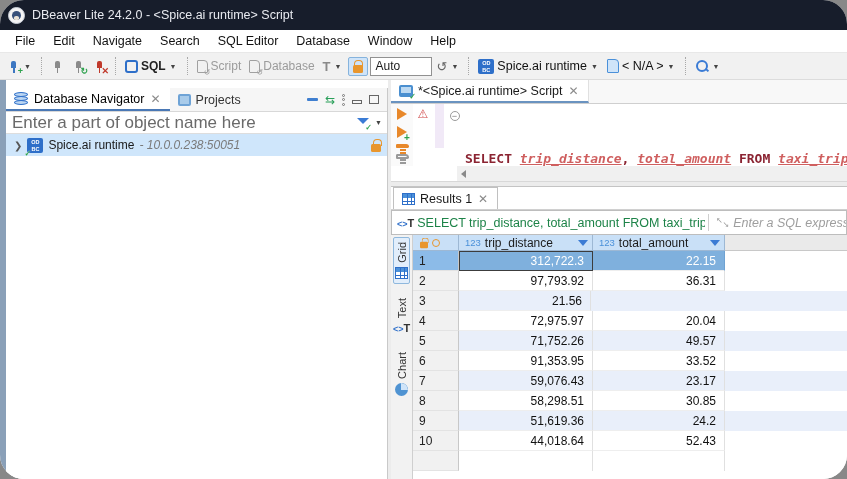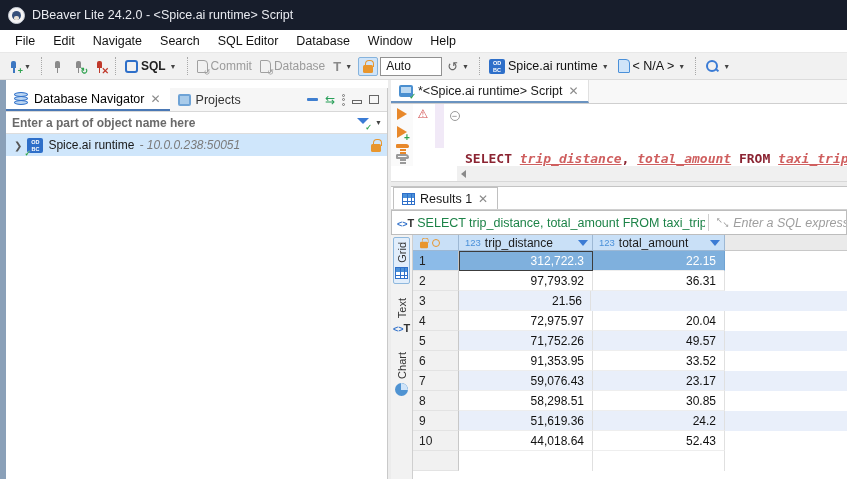--- a/index.html
+++ b/index.html
@@ -1,20 +1,20 @@
 <!DOCTYPE html>
 <html><head>
 <meta charset="utf-8">
 <style>
   * { margin:0; padding:0; box-sizing:border-box; }
   html,body { background:#888; }
   .window {
     width:847px; height:479px; position:relative; overflow:hidden;
     font-family:"Liberation Sans", sans-serif; font-size:12px; color:#1a1a1a;
-    background:#fff; margin:0 auto;
+    background:#fff; margin:0 auto;border-radius:24px;
   }
   
   .titlebar { height:30px; background:#171d2b; display:flex; align-items:center; padding-left:8px; gap:7px; }
   .titlebar .app-ico { width:17px; height:17px; border-radius:50%; background:#f4f4f4; position:relative; flex:0 0 auto; border:1px solid #c9ced8; }
   .titlebar .app-ico::before { content:""; position:absolute; left:3px; top:3px; width:9px; height:9px; border-radius:50%; background:#37507a; }
   .titlebar .app-ico::after { content:""; position:absolute; left:5px; top:8px; width:5px; height:4px; border-radius:40%; background:#e9e2d6; }
   .titlebar .title-text { color:#e8eaf0; font-size:12.5px; }
   
   .menubar { height:23px; background:#ffffff; display:flex; align-items:center; padding-left:6px; border-bottom:1px solid #e8e8e8; }
   .menu-item { padding:3px 9px; font-size:12.5px; color:#111; cursor:default; }
@@ -65,21 +65,21 @@
   .ctl-dots i { width:3px; height:3px; border:1px solid #777; border-radius:50%; display:block; }
   .ctl-box { width:10px; height:9px; border:1px solid #666; }
   .ctl-minbox { width:10px; height:4px; border:1px solid #666; margin-top:4px; }
   
   .db-ico { display:inline-block; position:relative; width:15px; height:14px; }
   .db-ico i { position:absolute; left:0; width:14px; height:5px; border:1.3px solid #2e6fc9; border-radius:50%; background:#bcd6f2; }
   .db-ico i:nth-child(1){top:0;} .db-ico i:nth-child(2){top:4px;} .db-ico i:nth-child(3){top:8px;}
   .folder-ico { width:13px; height:12px; background:#6ea3d6; border-radius:2px; position:relative; display:inline-block; }
   .folder-ico::before { content:""; position:absolute; left:2px; top:2px; right:2px; bottom:2px; background:#a8cbea; }
   .filter-row { height:22px; border-bottom:1px solid #ddd; display:flex; align-items:center; padding:0 4px 0 6px; }
-  .filter-input { flex:1; border:none; outline:none; font-size:12px; font-family:"Liberation Sans",sans-serif; color:#333;font-weight:bold; }
+  .filter-input { flex:1; border:none; outline:none; font-size:17px; font-family:"Liberation Sans",sans-serif; color:#333; }
   .filter-input::placeholder { color:#6a6a6a; opacity:1; }
   .funnel { width:13px; height:12px; position:relative; display:inline-block; }
   .funnel::before { content:""; position:absolute; top:1px; left:0; border-left:6px solid transparent; border-right:6px solid transparent; border-top:6px solid #3a7bd5; }
   .funnel::after { content:"✓"; position:absolute; right:-2px; bottom:-3px; color:#2ea24e; font-size:8px; font-weight:bold; }
   .tree-item { height:22px; background:#cfe6fb; display:flex; align-items:center; gap:5px; padding:0 6px 0 8px; }
   .chev { color:#555; font-size:10px; }
   .odbc-check::after { content:"✓"; position:absolute; left:-3px; bottom:-4px; color:#2ea24e; font-size:8px; font-weight:bold; text-shadow:0 0 1px #fff; }
   .conn-host { font-style:italic; color:#7a7a7a; font-size:12px; }
   .tree-lock { margin-left:auto; }
   .tree-rest { flex:1; background:#fff; }
@@ -205,21 +205,21 @@
     </span>
     <span class="tsep"></span>
     <span class="tbtn">
       <span class="sql-ico"></span>
       <span class="sql-label">SQL</span>
       <span class="drop">▼</span>
     </span>
     <span class="tsep"></span>
     <span class="tbtn">
       <span class="doc-ico"></span>
-      <span class="dis">Commit</span>
+      <span class="dis">Script</span>
     </span>
     <span class="tbtn">
       <span class="doc-ico"></span>
       <span class="dis">Database</span>
     </span>
     <span class="tbtn">
       <span class="t-ico">T</span>
       <span class="drop">▼</span>
     </span>
     <span class="tbtn lock-toggle">

